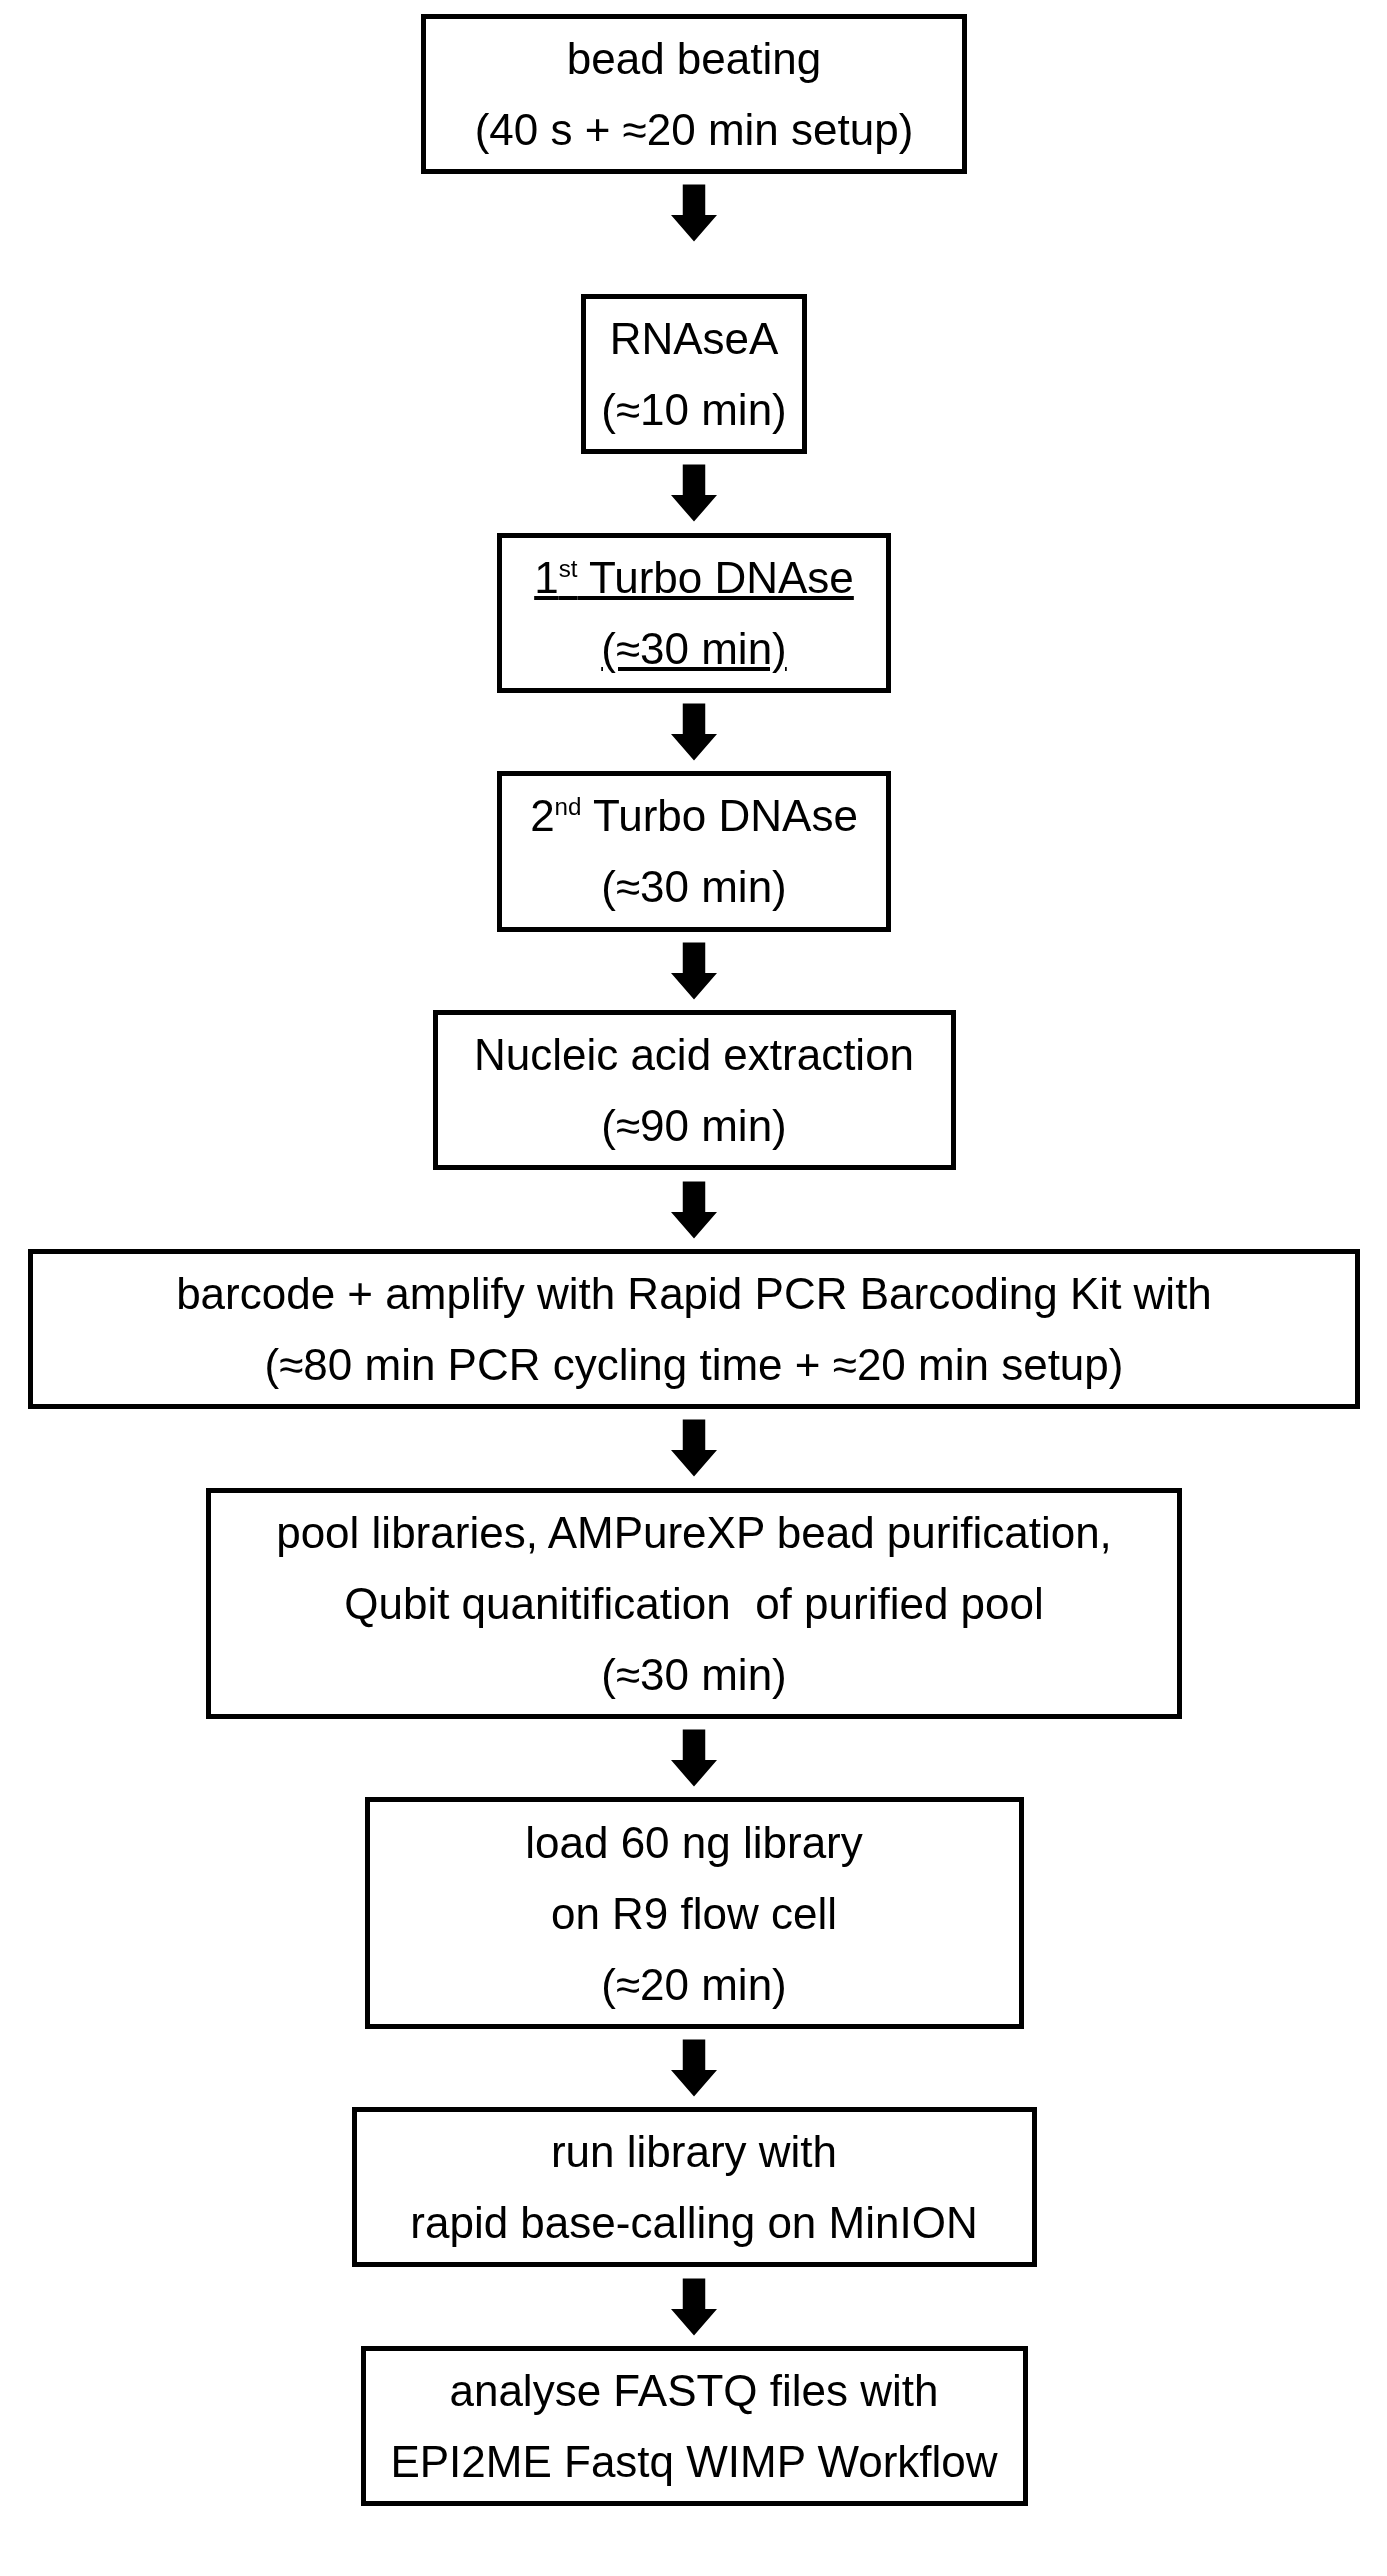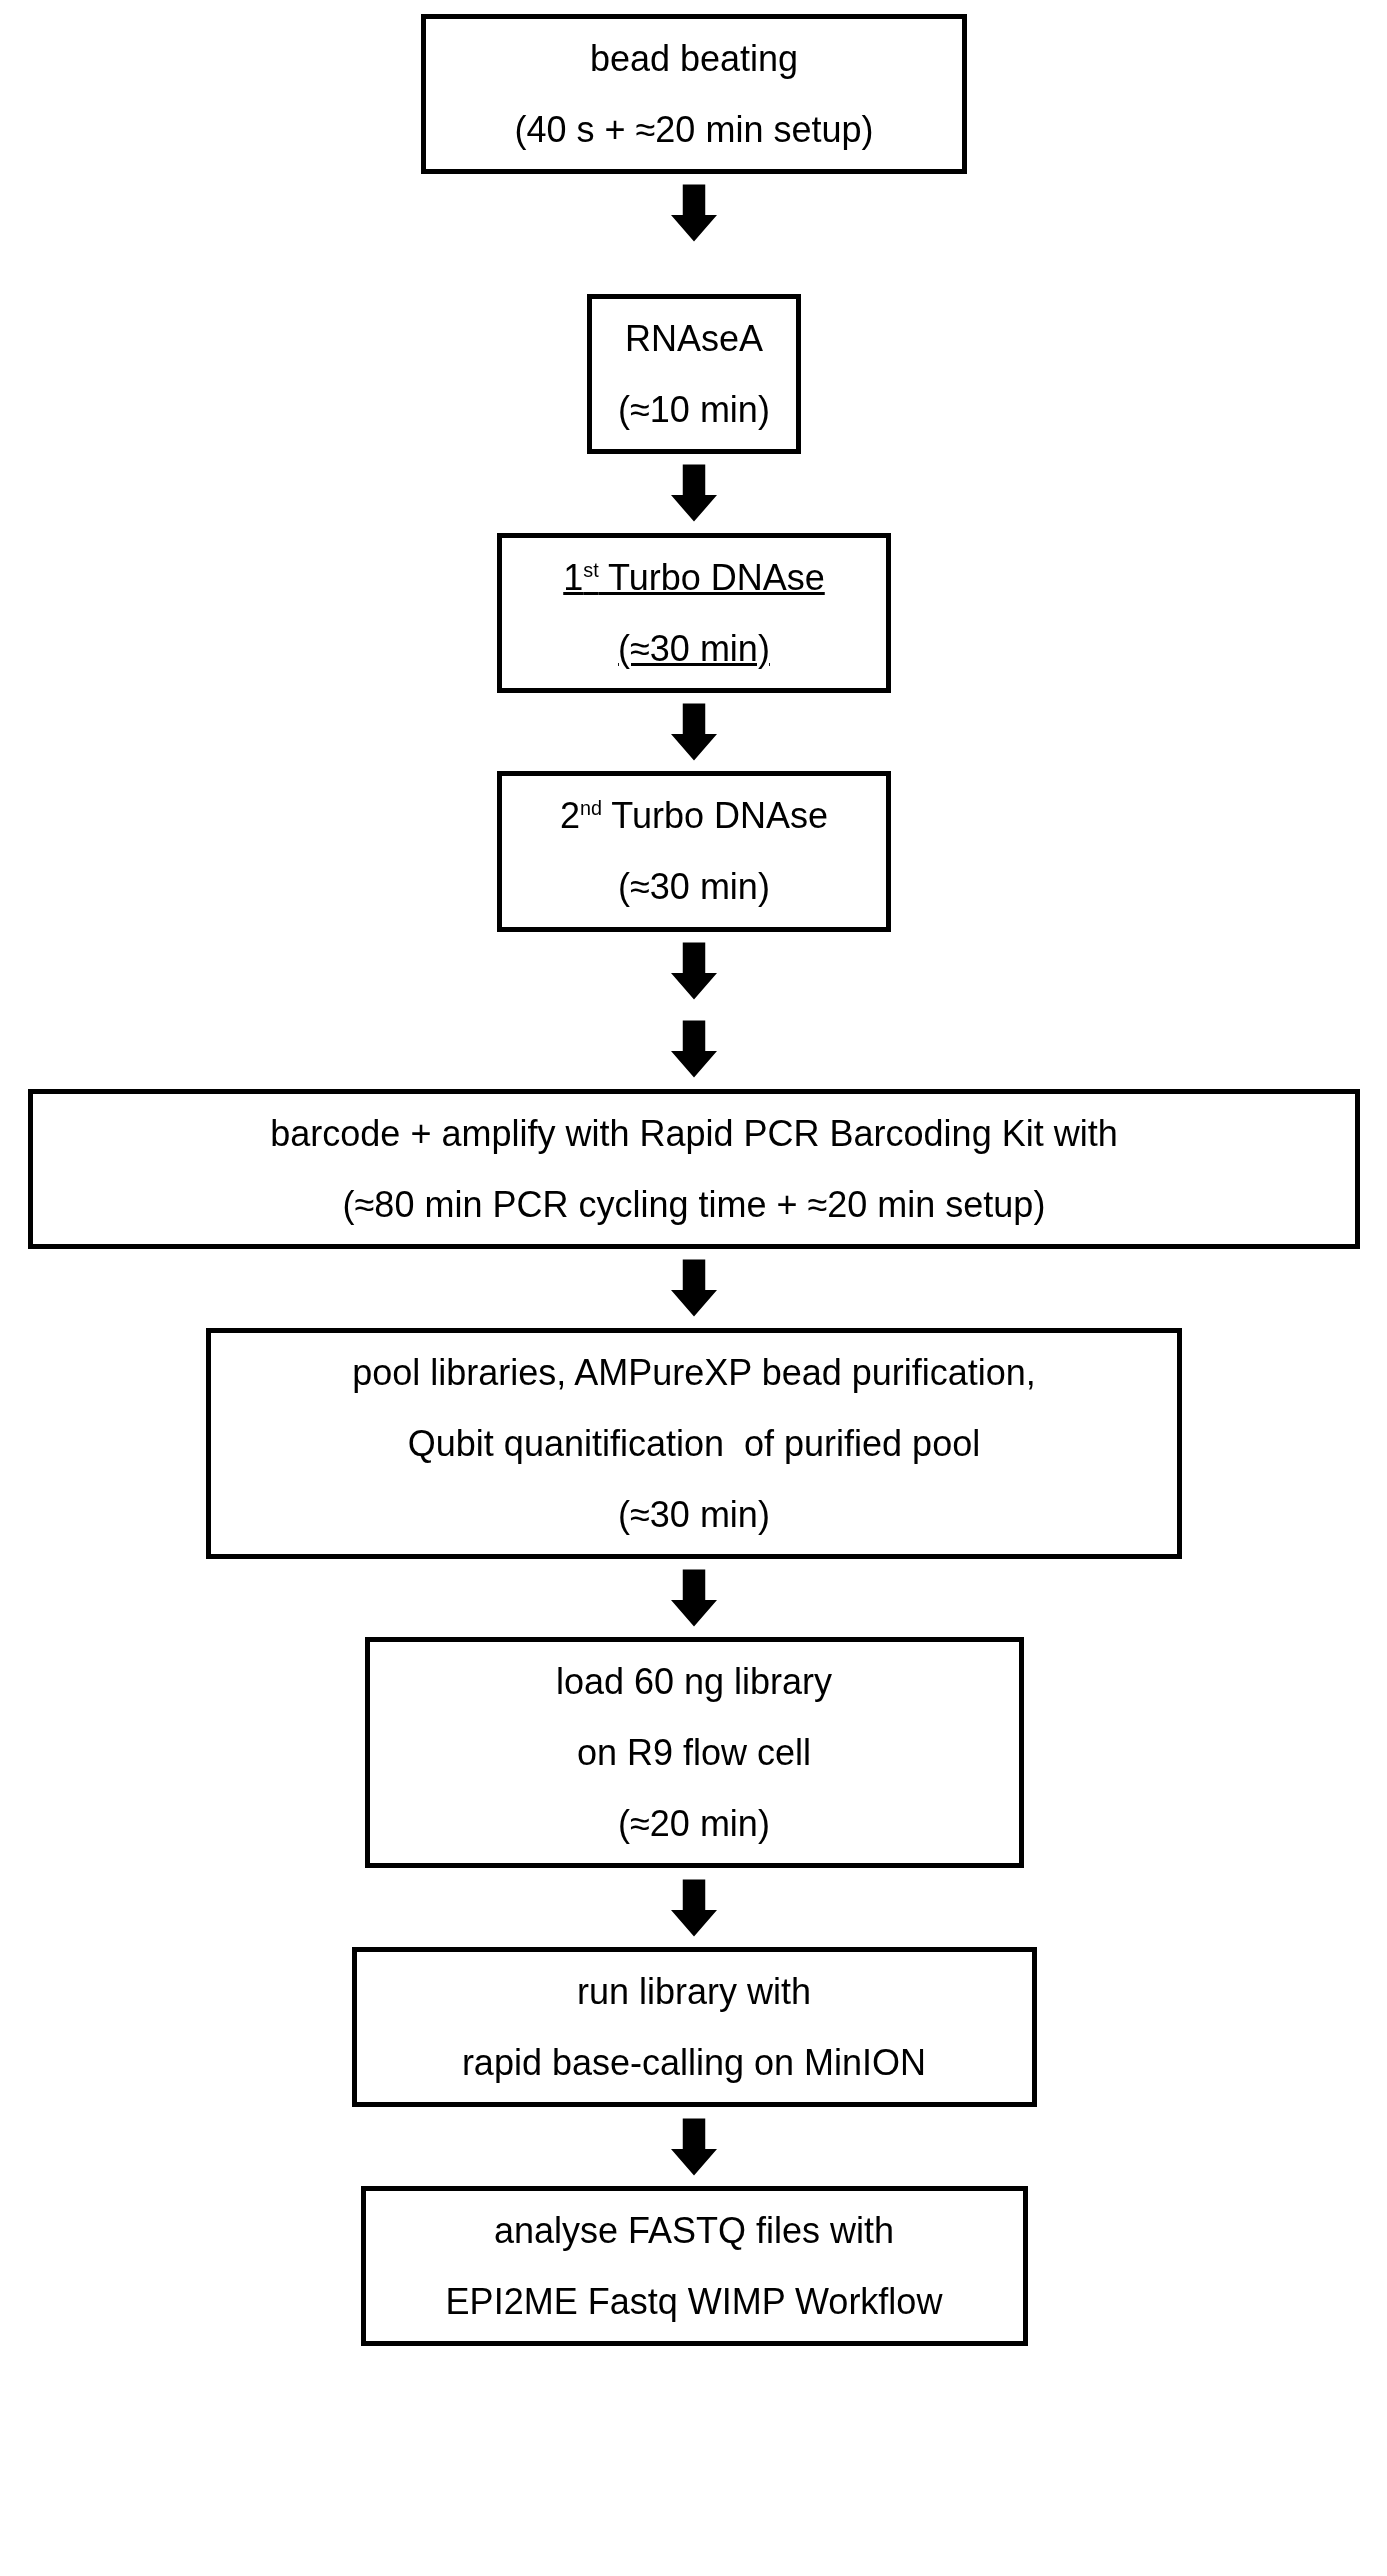--- a/index.html
+++ b/index.html
@@ -31,21 +31,21 @@
   .box{
     box-sizing:border-box;
     width:max-content;
     max-width:1381px;
     border:5.7px solid var(--ink);
     background:var(--paper);
     padding:4.1px 15.5px;
     text-align:center;
   }
   .line{
-    font-size:36px;
+    font-size:44px;
     line-height:71px;
     color:var(--ink);
     white-space:pre-wrap;
   }
   .sup{
     font-size:55%;
     vertical-align:super;
     line-height:0;
   }
   .arrow-wrap{
@@ -93,20 +93,24 @@
       </div>
       <div class="box" style="min-width: 394px; border-color: rgb(0, 0, 0);">
         <div class="line"><span>2</span><span class="sup">nd</span><span> Turbo DNAse</span></div>
         <div class="line">(≈30 min)</div>
       </div>
       <div class="arrow-wrap">
         <svg viewBox="0 0 90 112" width="46" height="58" aria-hidden="true">
           <path d="M23 0 H67 V60 H90 L45 112 L0 60 H23 Z" fill="#000000"></path>
         </svg>
       </div>
+      <div class="box" style="min-width: 523px; border-color: rgb(0, 0, 0);">
+        <div class="line">Nucleic acid extraction</div>
+        <div class="line">(≈90 min)</div>
+      </div>
       <div class="arrow-wrap">
         <svg viewBox="0 0 90 112" width="46" height="58" aria-hidden="true">
           <path d="M23 0 H67 V60 H90 L45 112 L0 60 H23 Z" fill="#000000"></path>
         </svg>
       </div>
       <div class="box" style="min-width: 1332px; border-color: rgb(0, 0, 0);">
         <div class="line">barcode + amplify with Rapid PCR Barcoding Kit with</div>
         <div class="line">(≈80 min PCR cycling time + ≈20 min setup)</div>
       </div>
       <div class="arrow-wrap">

